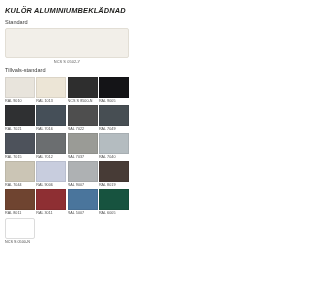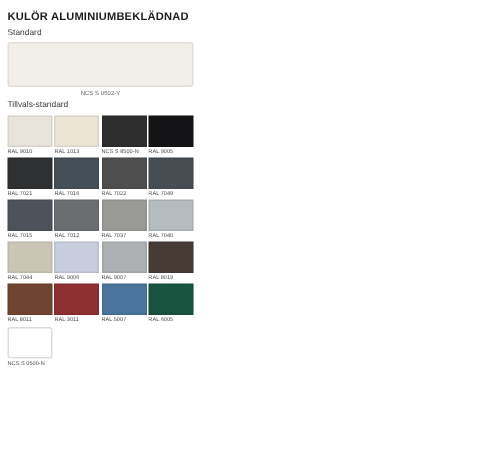--- a/index.html
+++ b/index.html
@@ -22,20 +22,21 @@
     padding: 4px 5px 0 5px;
   }
   .title {
     font-size: 7.4px;
     font-weight: bold;
     letter-spacing: 0.15px;
     color: #1d1d1b;
     line-height: 9px;
     margin: 2px 0 4px 0;
     text-transform: uppercase;
+    font-style: italic;
   }
   .subhead {
     font-size: 5.6px;
     color: #3c3c3b;
     line-height: 7px;
     margin: 0 0 2px 0;
   }
   .std-block {
     margin: 0 0 1px 0;
   }

